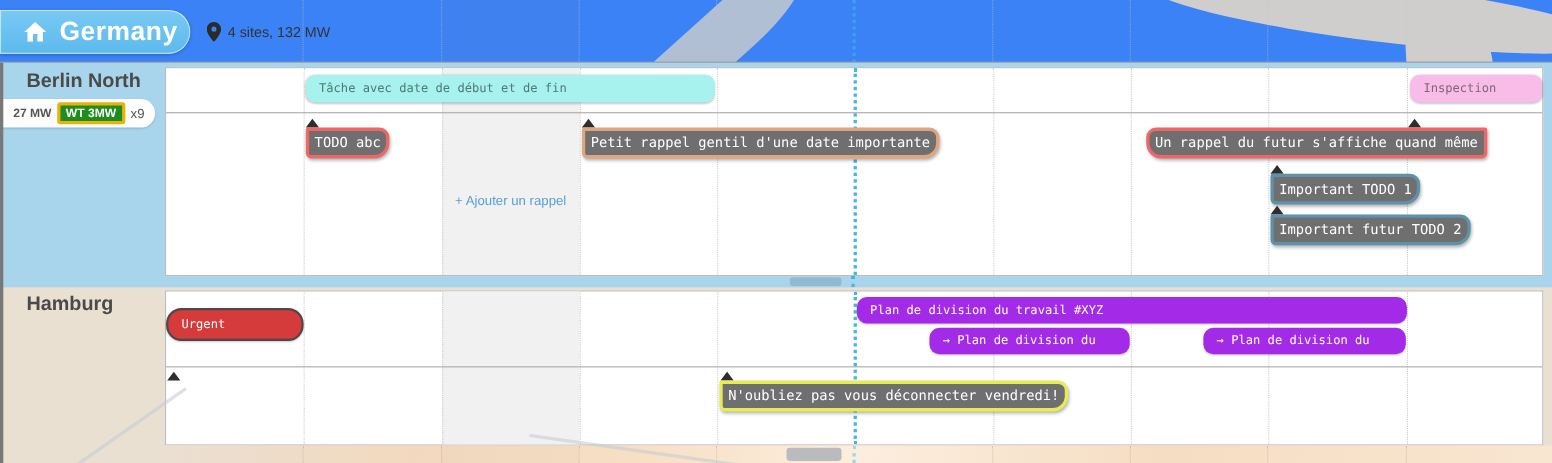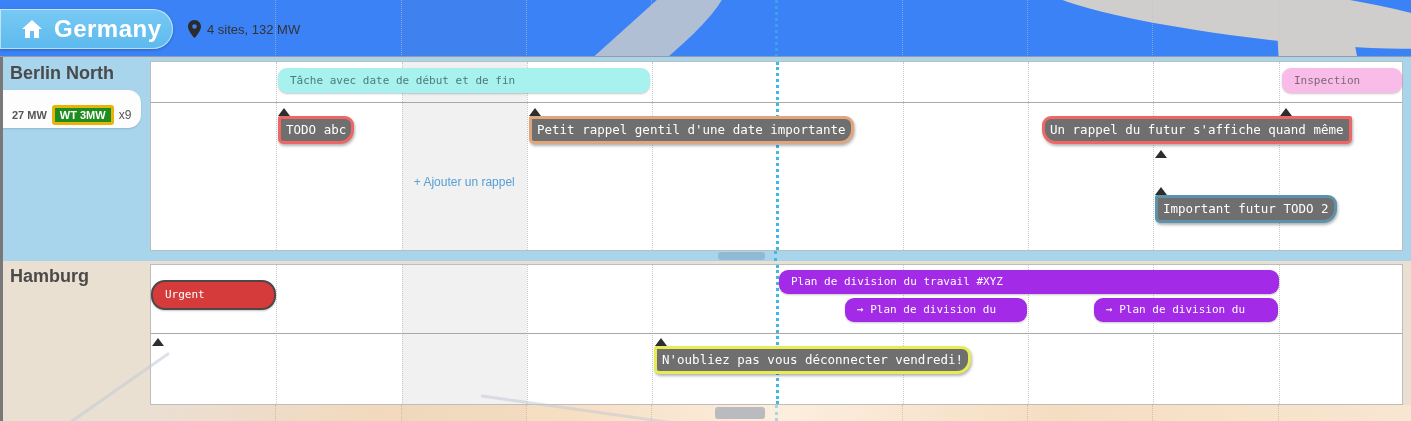--- a/index.html
+++ b/index.html
@@ -19,41 +19,41 @@
   #summary-wrap{position:absolute;left:188px;top:20px;display:flex;align-items:center;color:#333;font-size:13px;}
   #summary-wrap svg{margin-right:6px;}
 
   
   .weekend{position:absolute;top:0;bottom:0;background:#f1f1f1;}
   .colline{position:absolute;top:0;bottom:0;width:0;border-left:1px dotted #cbcbcb;}
   .todayline{position:absolute;top:0;bottom:0;width:0;border-left:3px dotted #41b7e6;}
 
   
   .section{position:absolute;left:0;width:1411px;}
-  .section-name{position:absolute;left:10px;font-size:18px;font-weight:bold;color:#4a4a4a;}
+  .section-name{position:absolute;left:24px;font-size:18px;font-weight:bold;color:#4a4a4a;}
   .panel{position:absolute;left:150px;width:1253px;background:#fff;border:1px solid #bdbdbd;box-sizing:border-box;}
   .tasksrow-sep{position:absolute;left:0;right:0;height:0;border-top:1px solid #a8a8a8;}
 
   .bar{position:absolute;font-family:"DejaVu Sans Mono",monospace;font-size:11px;
     padding:0 12px;border-radius:9px;box-sizing:border-box;white-space:nowrap;
     box-shadow:0 1px 2px rgba(0,0,0,.22);cursor:pointer;}
 
   .rlabel{position:absolute;background:#6f6f6f;color:#fff;border:3px solid #888;
     border-radius:2px 9px 14px 5px;font-family:"DejaVu Sans Mono",monospace;font-size:12.5px;
     line-height:22px;height:28px;padding:0 5px;box-sizing:border-box;white-space:nowrap;
     box-shadow:1px 2px 3px rgba(0,0,0,.3);cursor:pointer;}
   .rlabel.flip{border-radius:9px 2px 5px 14px;}
   .marker{position:absolute;width:0;height:0;border-left:6px solid transparent;
     border-right:6px solid transparent;border-bottom:8px solid #2e2e2e;}
 
   .addlink{position:absolute;font-size:12px;color:#58a0d6;text-align:center;cursor:pointer;}
 
   
   #stats-pill{position:absolute;left:0;top:33px;height:26px;background:#fdfdfd;
-    border-radius:0 13px 13px 0;display:flex;align-items:center;padding:12px 10px 0 12px;
+    border-radius:0 13px 13px 0;display:flex;align-items:center;padding:0 10px 0 12px;
     box-shadow:0 1px 2px rgba(0,0,0,.15);}
   #stats-pill .cap{font-size:11px;font-weight:bold;color:#555;}
   #stats-pill .type{font-size:11px;font-weight:bold;color:#fff;background:#1e8c1e;
     border:3px solid #eab308;border-radius:3px;padding:1px 5px;margin:0 5px;}
   #stats-pill .cnt{font-size:12px;color:#555;}
 
   .thumb{position:absolute;border-radius:3px;cursor:pointer;}
   #left-edge{position:absolute;left:0;top:57px;width:3px;height:364px;background:#787878;}
 
   #bottom-strip{position:absolute;left:150px;top:144px;width:1261px;height:16px;
@@ -117,20 +117,21 @@
         <div class="tasksrow-sep" style="top: 40px;"></div>
         <div class="bar" style="left: 127px; top: 6px; width: 372px; height: 25px; background: rgb(167, 242, 238); color: rgb(77, 123, 119); line-height: 25px;">Tâche avec date de début et de fin</div>
         <div class="bar" style="left: 1131px; top: 6px; width: 120px; height: 25px; background: rgb(249, 188, 233); color: rgb(122, 106, 118); line-height: 25px;">Inspection</div>
         <div class="marker" style="left: 127px; top: 46px;"></div>
         <div class="rlabel" style="left: 127px; top: 54px; border-color: rgb(238, 102, 102);">TODO abc</div>
         <div class="marker" style="left: 378px; top: 46px;"></div>
         <div class="rlabel" style="left: 378px; top: 54px; border-color: rgb(223, 165, 124);">Petit rappel gentil d'une date importante</div>
         <div class="marker" style="left: 1129px; top: 46px;"></div>
         <div class="rlabel flip" style="left: 891px; top: 54px; border-color: rgb(238, 102, 102);">Un rappel du futur s'affiche quand même</div>
         <div class="marker" style="left: 1004px; top: 88px;"></div>
+        <div class="rlabel" style="left: 1004px; top: 96px; border-color: rgb(94, 146, 171);">Important TODO 1</div>
         <div class="marker" style="left: 1004px; top: 125px;"></div>
         <div class="rlabel" style="left: 1004px; top: 133px; border-color: rgb(94, 146, 171);">Important futur TODO 2</div>
         <div class="addlink" style="left: 250.6px; width: 125.3px; top: 113px;">+ Ajouter un rappel</div>
       </div>
     <div class="thumb" style="left:718px;top:195px;width:47px;height:8px;background:#90bad4;"></div>
     <div class="todayline" style="left:774px;top:194px;bottom:0;"></div>
   </div>
 
   <div class="section" id="sec1" style="top: 261px; height: 160px; background: rgb(233, 224, 210);">
     <div class="section-name" style="top:5px;">Hamburg</div>

